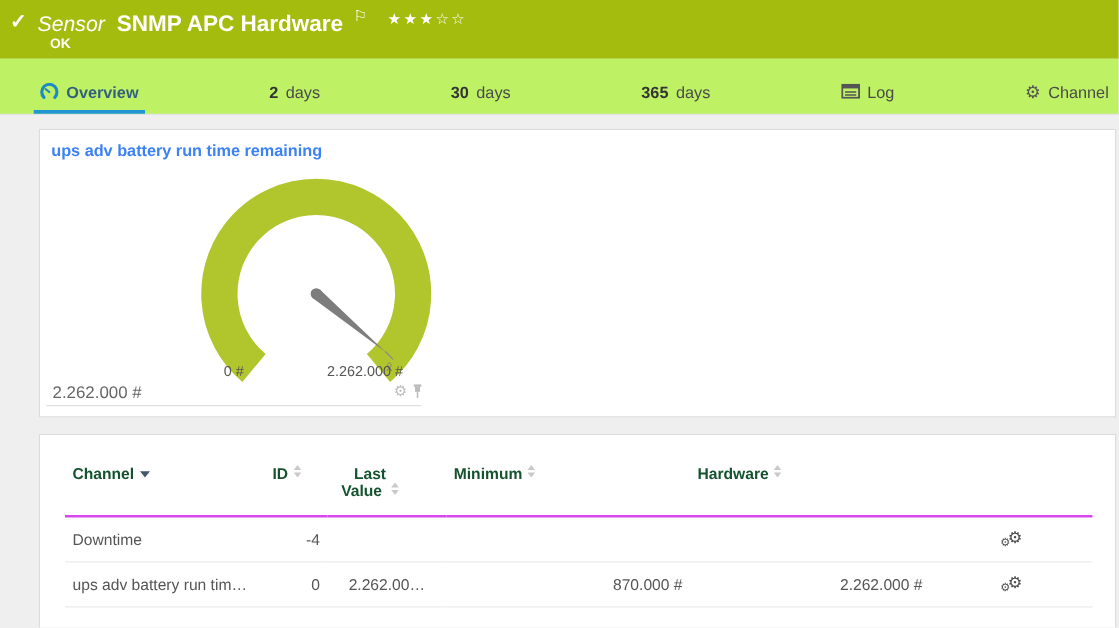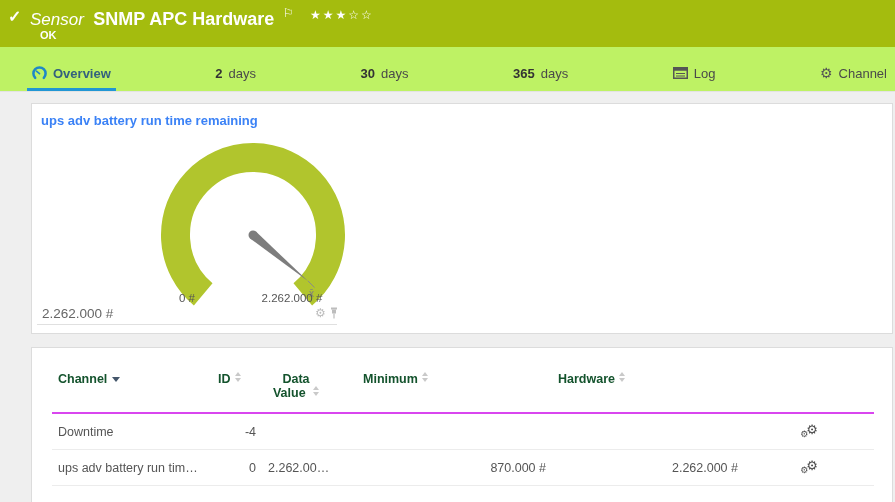--- a/index.html
+++ b/index.html
@@ -38,21 +38,21 @@
   .gauge-curval{position:absolute;left:10px;top:202px;font-size:13.5px;color:#666;}
   .gauge-tools{position:absolute;left:283px;top:203px;display:flex;align-items:center;gap:3px;color:#bdbdbd;}
   .gauge-tools .gearchar{font-size:12px;line-height:1;cursor:pointer;}
   .gauge-sep{position:absolute;left:5px;top:220px;width:300px;height:1px;background:#e0e0e0;}
 
   
   table.chan{border-collapse:collapse;table-layout:fixed;width:822px;margin:16px 20px 0 20px;font-size:12.5px;}
   table.chan th{font-weight:bold;color:#14532d;text-align:left;vertical-align:top;padding:8px 6px 12px 6px;border-bottom:2px solid #d946ef;cursor:pointer;}
   table.chan td{color:#555;padding:9px 6px;border-bottom:1px solid #ececec;overflow:hidden;white-space:nowrap;}
   th.c-id,td.c-id{text-align:right;}
-  th.c-last,td.c-last{}
+  th.c-last,td.c-last{text-align:center;}
   th.c-min,td.c-min,th.c-max,td.c-max{text-align:right;}
   td.c-id{padding-right:16px;}
   td.c-min,td.c-max{padding-right:18px;}
   th.c-act,td.c-act{text-align:center;}
   .thwrap{display:inline-block;width:56px;text-align:center;}
   .sort{display:inline-block;margin-left:4px;vertical-align:1px;}
   .sort b{display:block;width:0;height:0;border-left:3.5px solid transparent;border-right:3.5px solid transparent;}
   .sort .u{border-bottom:4px solid #c9c9c9;margin-bottom:2px;}
   .sort .d{border-top:4px solid #c9c9c9;}
   .sort-desc{display:inline-block;margin-left:5px;width:0;height:0;border-left:4.5px solid transparent;border-right:4.5px solid transparent;border-top:5px solid #44566b;vertical-align:1px;}
@@ -147,21 +147,21 @@
       </colgroup>
       <thead>
         <tr>
           <th class="c-chan">
             <span>Channel</span><span class="sort-desc"></span>
           </th>
           <th class="c-id">
             <span>ID</span><span class="sort"><b class="u"></b><b class="d"></b></span>
           </th>
           <th class="c-last">
-            <span class="thwrap"><span>Data Value</span> <span class="sort"><b class="u"></b><b class="d"></b></span></span>
+            <span class="thwrap"><span>Last Value</span> <span class="sort"><b class="u"></b><b class="d"></b></span></span>
           </th>
           <th class="c-min">
             <span>Minimum</span><span class="sort"><b class="u"></b><b class="d"></b></span>
           </th>
           <th class="c-max">
             <span>Hardware</span><span class="sort"><b class="u"></b><b class="d"></b></span>
           </th>
           <th class="c-act"></th>
         </tr>
       </thead>

